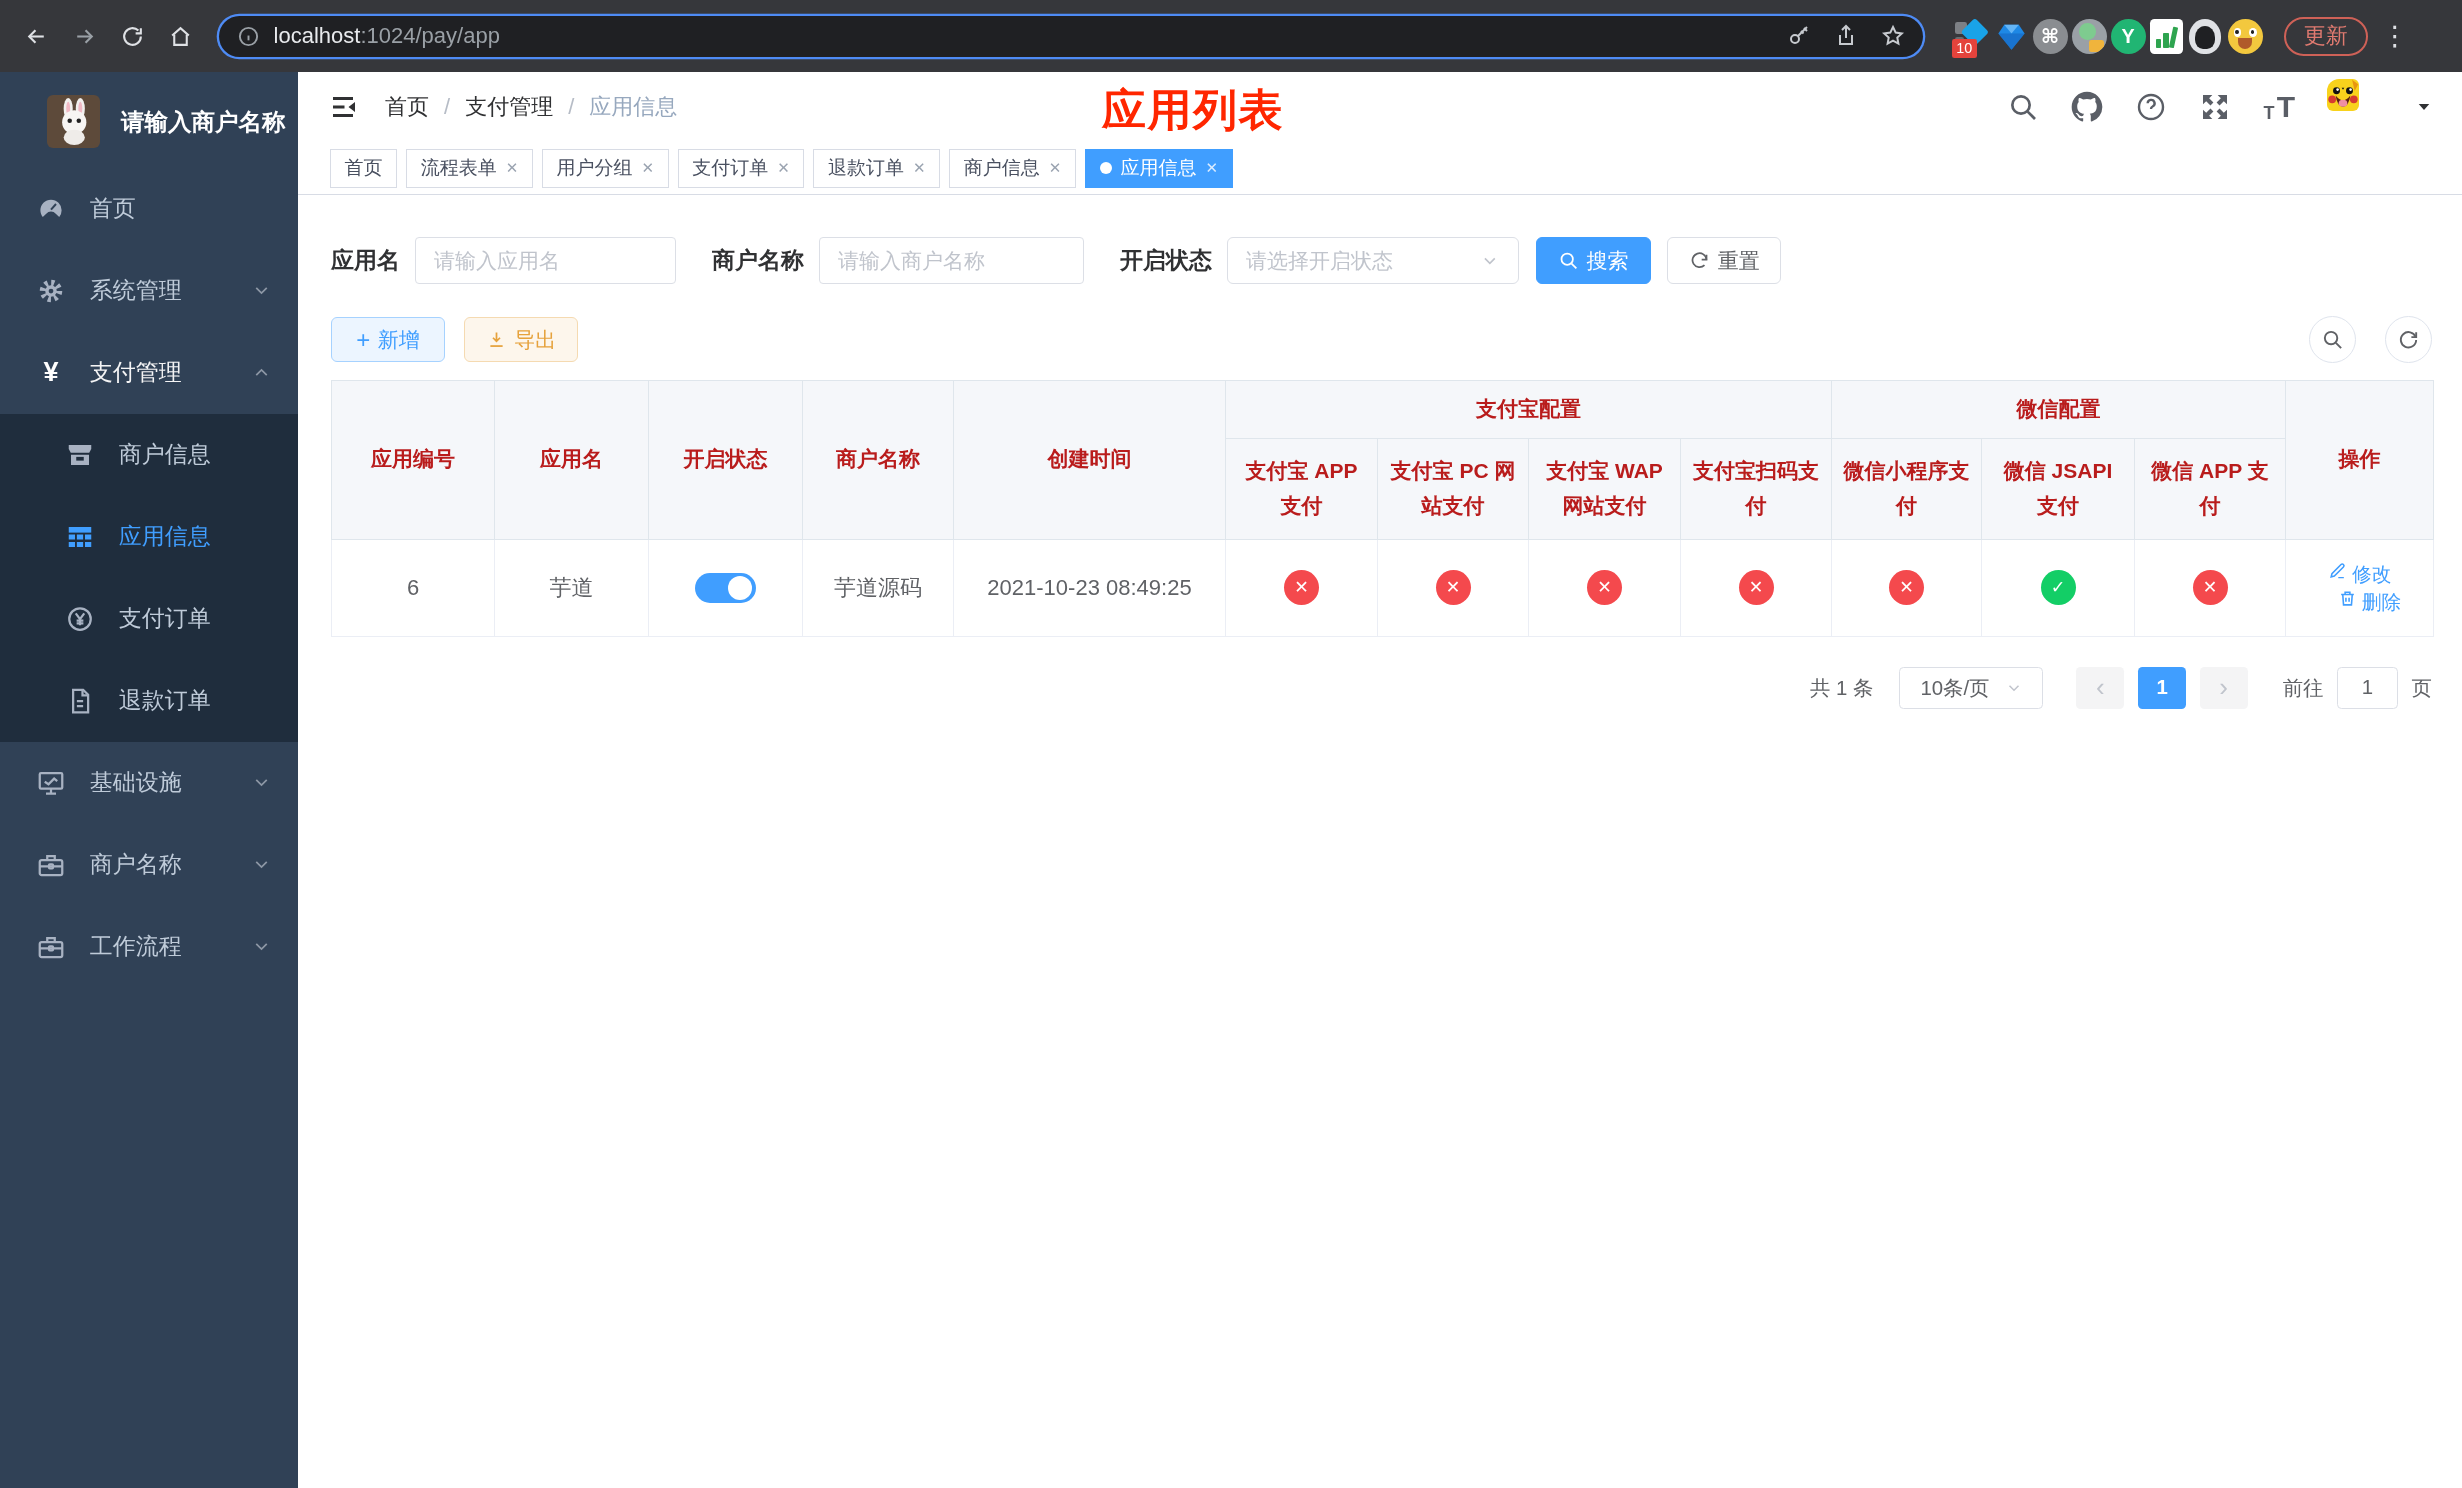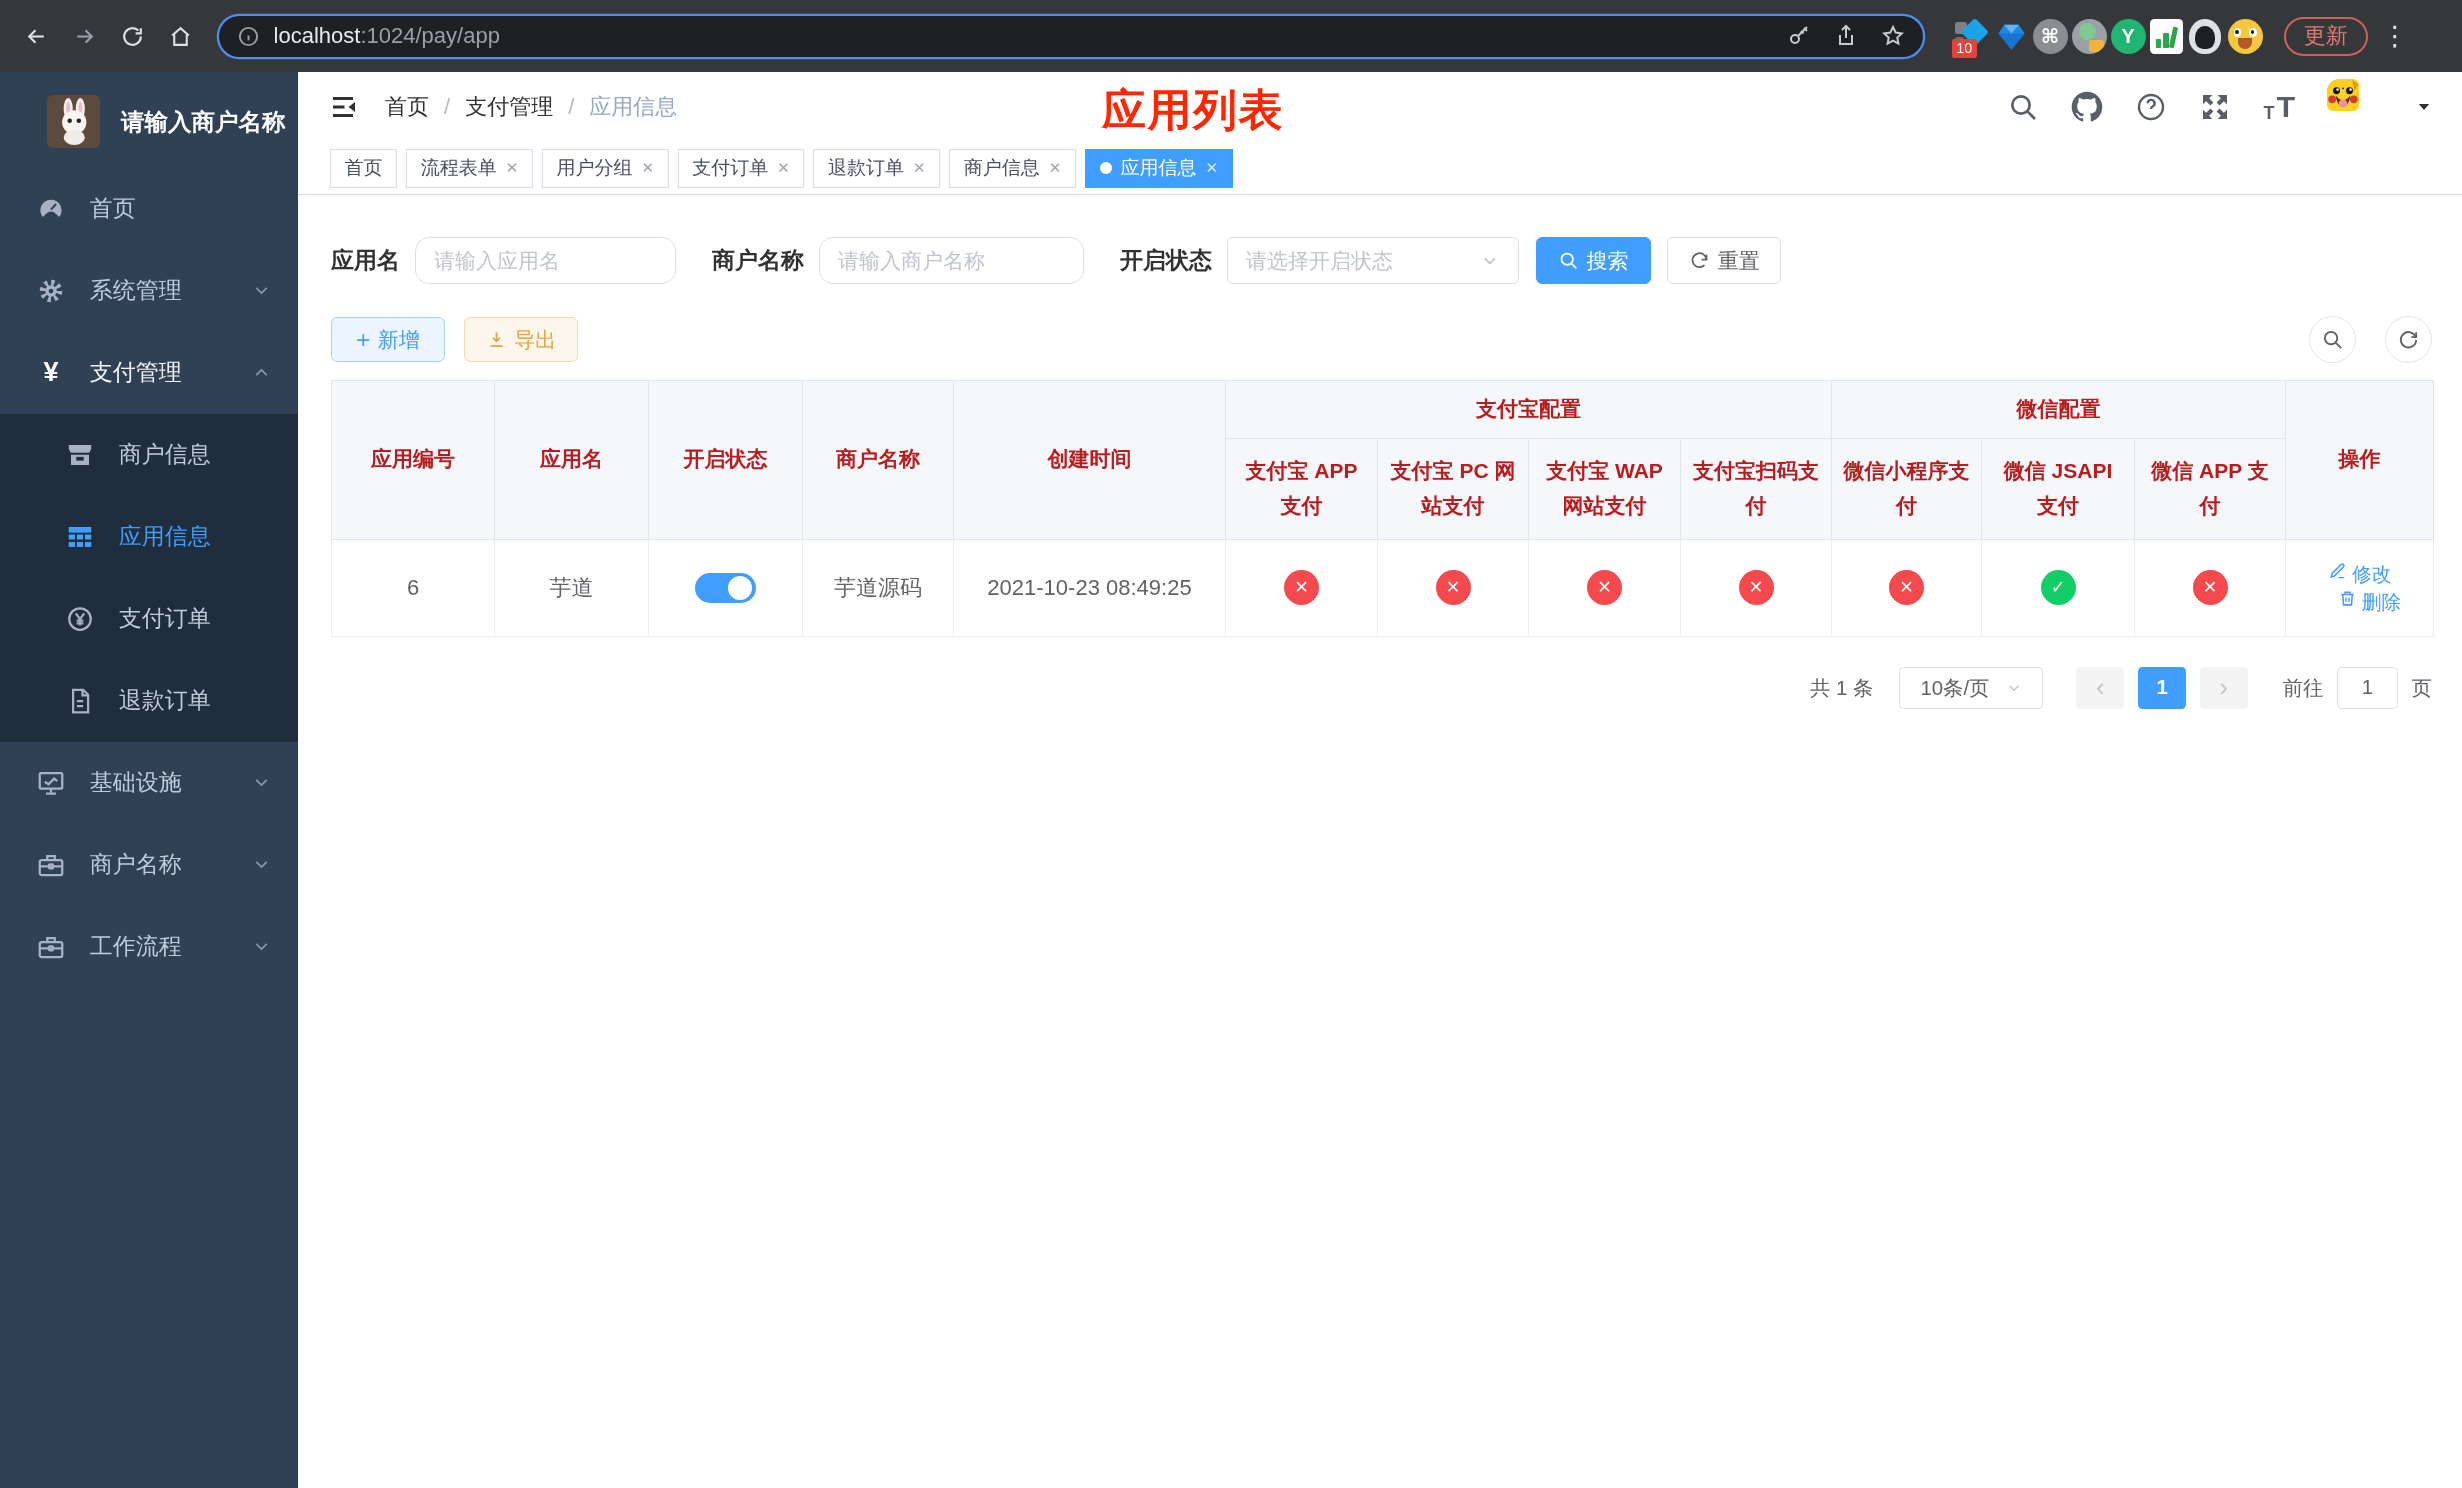--- a/index.html
+++ b/index.html
@@ -87,21 +87,21 @@
   .tab.active{background:#409eff;border-color:#409eff;color:#fff}
   .tab.active::before{content:"";width:12px;height:12px;border-radius:50%;background:#fff}
   .tab.active .close{color:#dbecff}
 
   .content{padding:0 30px 0 33px;flex:1}
 
   
   .filter-row{margin-top:42px;display:flex;align-items:center}
   .f-label{font-size:23px;color:#303133;font-weight:600;margin-right:15px;white-space:nowrap}
   .gap48{margin-left:36px}
-  .f-input{width:261px;height:47px;border:0.8px solid #dcdfe6;border-radius:14px;padding:0 18px;font-size:21px;color:#606266;outline:none;background:#fff}
+  .f-input{width:261px;height:47px;border:0.8px solid #dcdfe6;border-radius:4px;padding:0 18px;font-size:21px;color:#606266;outline:none;background:#fff}
   .f-input::placeholder{color:#c0c4cc}
   .f-input.w350{width:265px}
   .f-select{width:292px;height:47px;border:0.8px solid #dcdfe6;border-radius:6px;padding:0 18px;font-size:21px;color:#c0c4cc;display:flex;align-items:center;justify-content:space-between;background:#fff;cursor:pointer}
   .f-select svg{width:19.7px;height:19.7px;color:#c0c4cc}
   .btn{display:flex;align-items:center;justify-content:center;gap:7.6px;border-radius:6px;font-size:21px;cursor:pointer;white-space:nowrap}
   .btn svg{width:21px;height:21px}
   .btn-search{margin-left:16.7px;width:115px;height:47px;background:#409eff;color:#fff;border:0.8px solid #409eff}
   .btn-reset{margin-left:16.7px;width:114px;height:47px;background:#fff;border:0.8px solid #dcdfe6;color:#606266}
 
   

